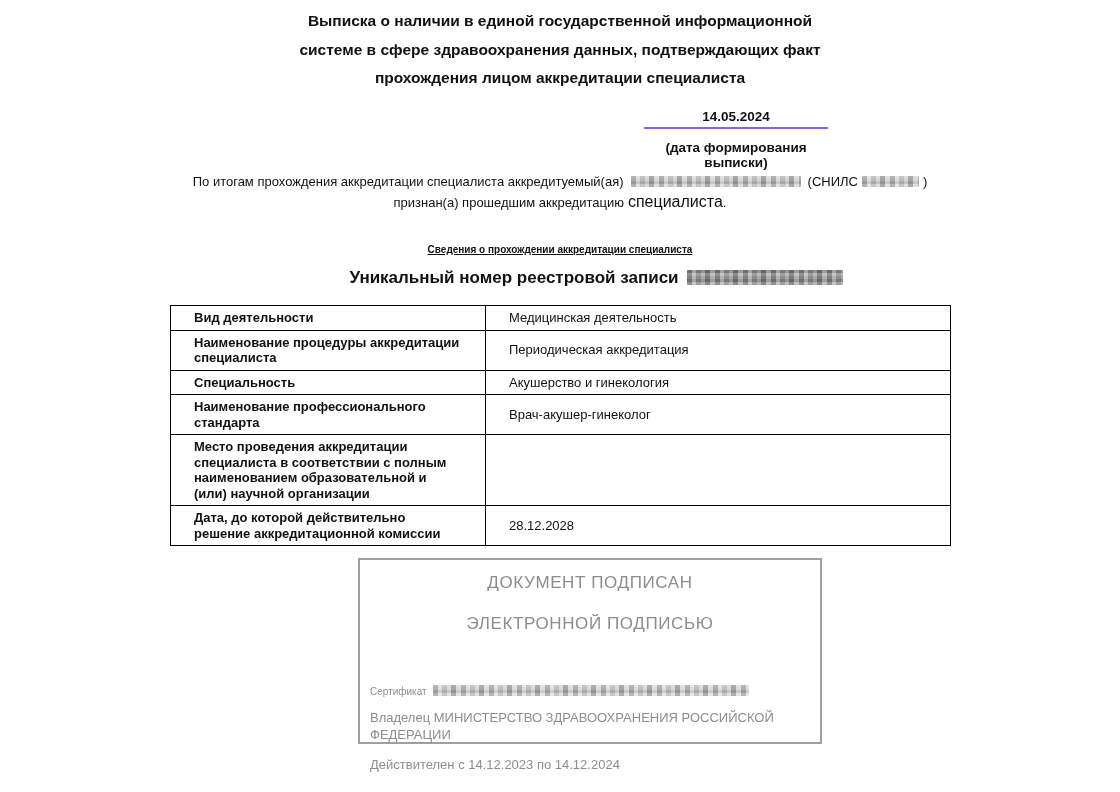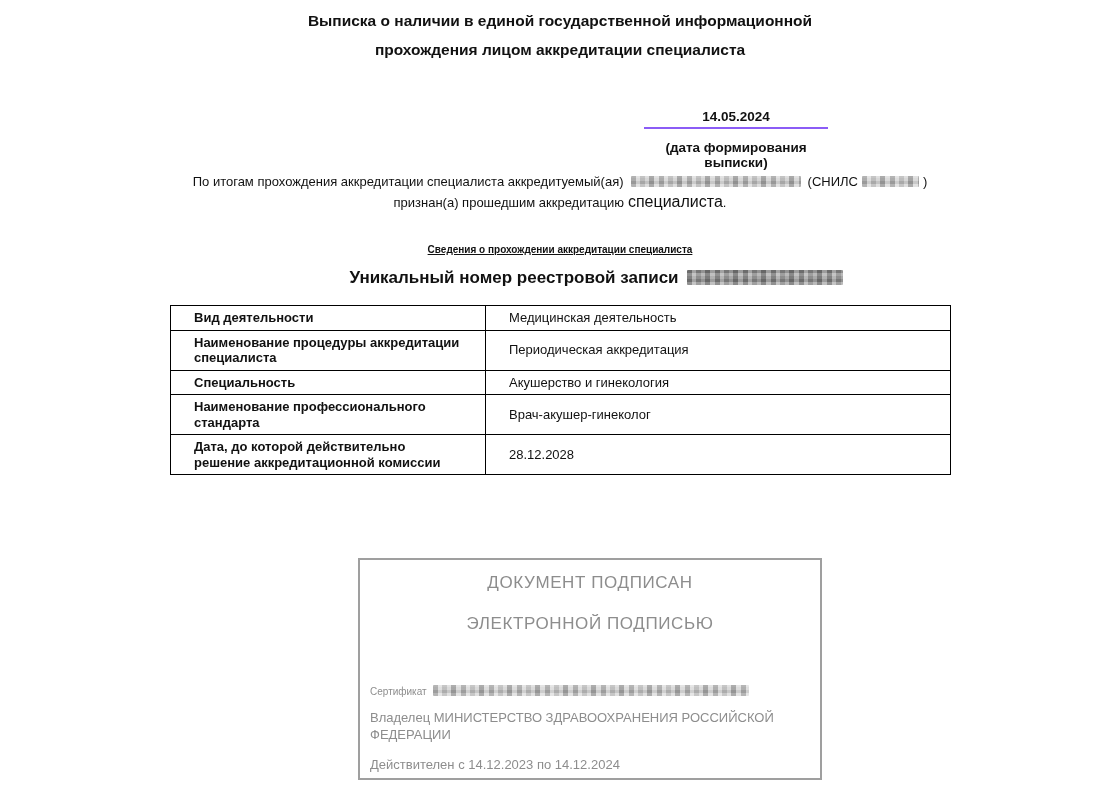--- a/index.html
+++ b/index.html
@@ -42,36 +42,37 @@
   .acc-table td { border:1.5px solid #000; font-size:13px; line-height:15.5px; padding:4px 23px; vertical-align:middle; background:#fff; }
   .acc-table td.lbl { width:315px; font-weight:bold; }
   tr.r1 td { height:17px; }
   tr.r2 td { height:37px; }
   tr.r3 td { height:17px; }
   tr.r4 td { height:17px; }
   tr.r5 td { height:54px; }
   tr.r6 td { height:29px; }
 
   .sig-box {
-    position:absolute; left:358px; top:558px; width:464px; height:222px;
+    position:absolute; left:358px; top:558px; width:464px; height:186px;
     border:2px solid #9f9f9f; color:#8d8d8d; background:#fff;
   }
   .sig-title { text-align:center; font-size:17px; letter-spacing:.6px; margin-top:13px; }
   .sig-title2 { margin-top:21px; }
   .sig-cert  { margin:50px 10px 0 10px; font-size:10px; white-space:nowrap; }
   .sig-owner { margin:13px 12px 0 10px; font-size:13px; line-height:16.5px; }
   .sig-valid { margin:14px 10px 0 10px; font-size:13px; }
 </style>
 </head>
 <body>
 
 <div class="page">
 
   <div class="title">
     <div>Выписка о наличии в единой государственной информационной</div>
+    <div>системе в сфере здравоохранения данных, подтверждающих факт</div>
     <div>прохождения лицом аккредитации специалиста</div>
   </div>
 
   <div class="date-block">
     <span class="date-value">14.05.2024</span>
     <span class="date-caption">(дата формирования выписки)</span>
   </div>
 
   <div class="intro">
     <span>По итогам прохождения аккредитации специалиста аккредитуемый(ая)</span><span class="redact redact-name"></span><span>(СНИЛС</span><span class="redact redact-snils"></span><span>)</span><br>
@@ -95,20 +96,24 @@
         <td>Периодическая аккредитация</td>
       </tr>
       <tr class="r3">
         <td class="lbl">Специальность</td>
         <td>Акушерство и гинекология</td>
       </tr>
       <tr class="r4">
         <td class="lbl">Наименование профессионального стандарта</td>
         <td>Врач-акушер-гинеколог</td>
       </tr>
+      <tr class="r5">
+        <td class="lbl">Место проведения аккредитации специалиста в соответствии с полным наименованием образовательной и (или) научной организации</td>
+        <td></td>
+      </tr>
       <tr class="r6">
         <td class="lbl">Дата, до которой действительно решение аккредитационной комиссии</td>
         <td>28.12.2028</td>
       </tr>
     </tbody>
   </table>
 
   <div class="sig-box">
     <div class="sig-title">ДОКУМЕНТ ПОДПИСАН</div>
     <div class="sig-title sig-title2">ЭЛЕКТРОННОЙ ПОДПИСЬЮ</div>

